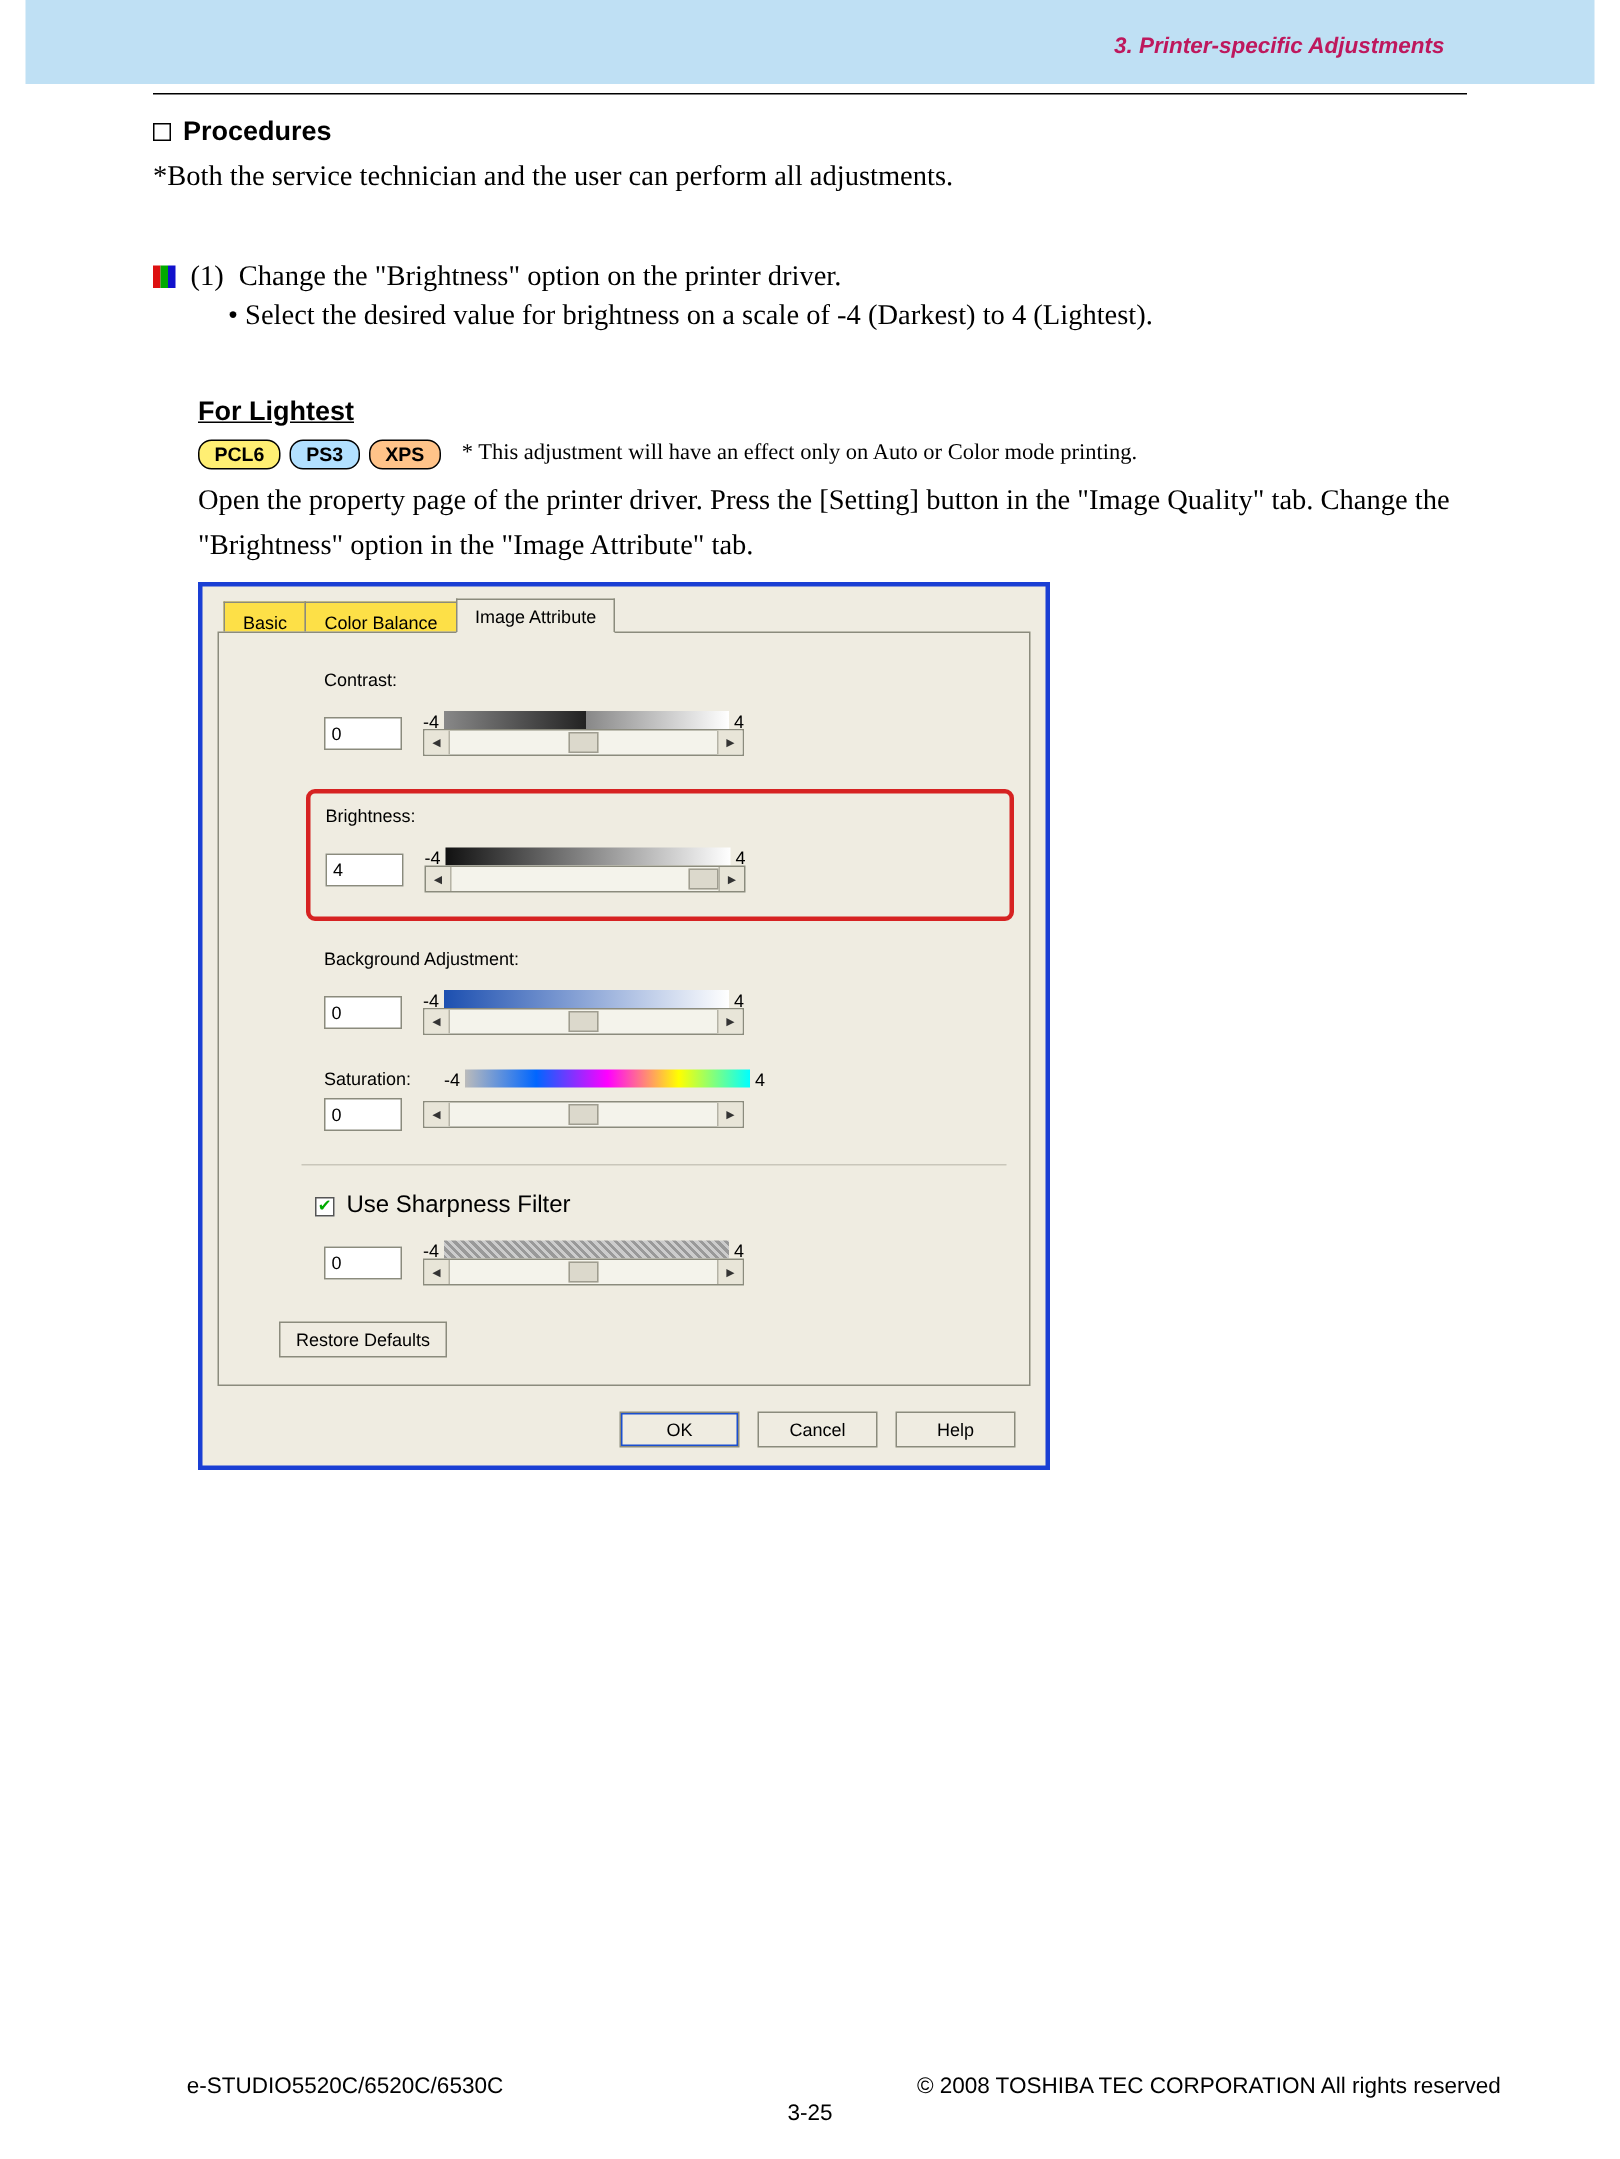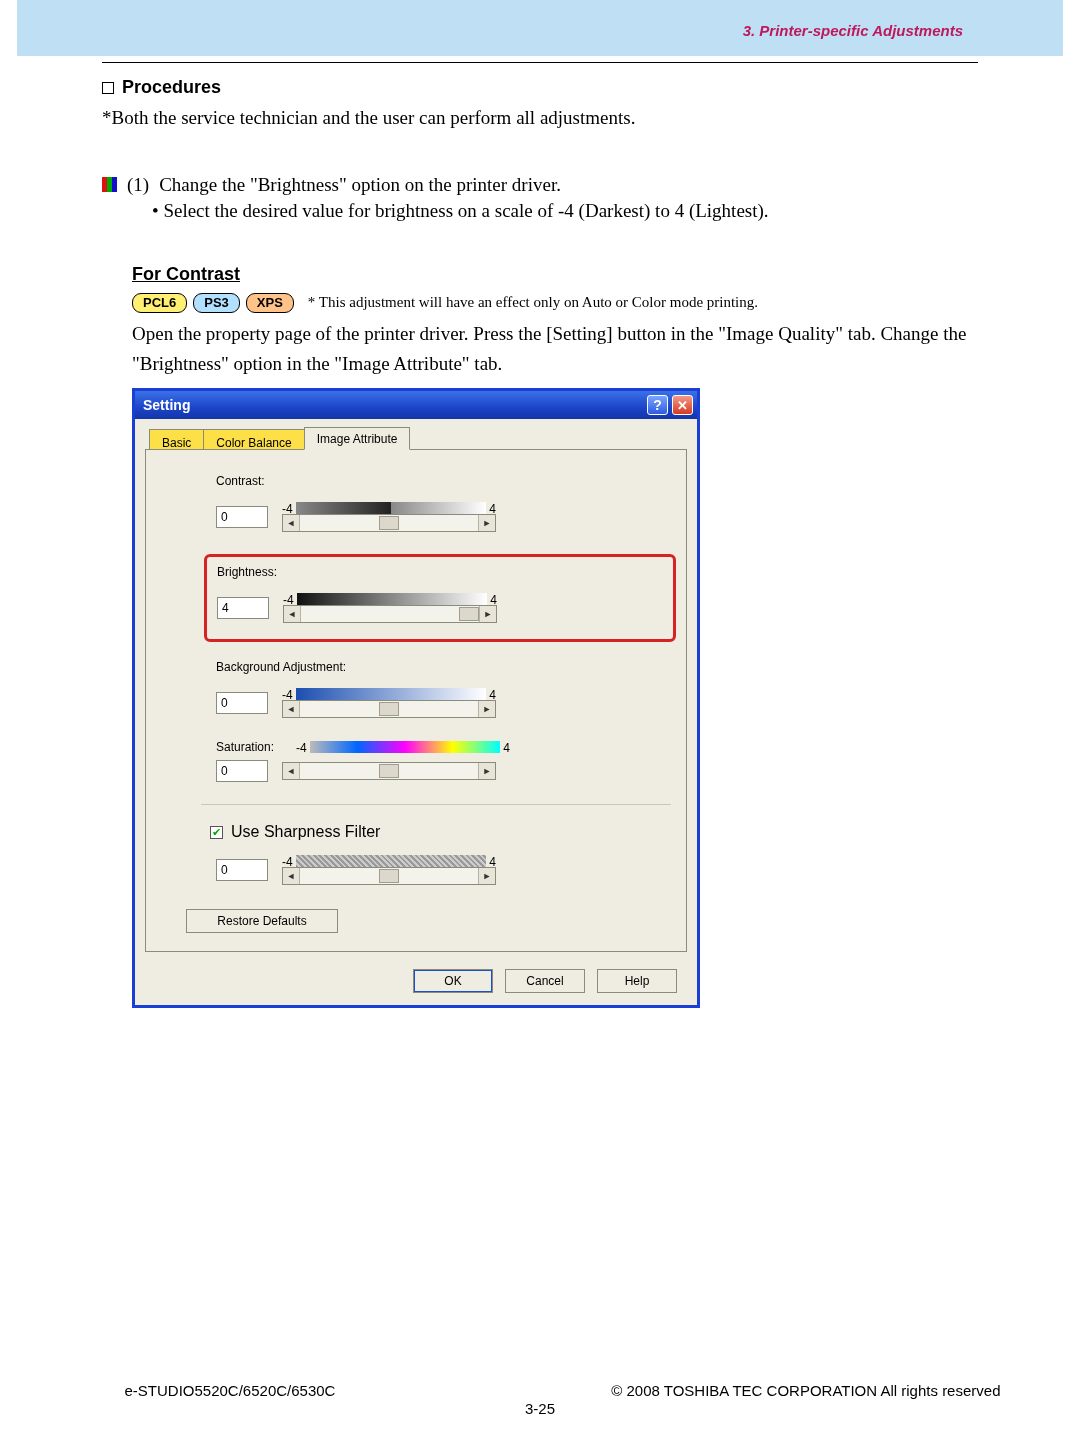--- a/index.html
+++ b/index.html
@@ -302,21 +302,21 @@
   }
   .chk {
     width:13px;height:13px;
     border:1px solid #555;
     background:#fff;
     display:flex;align-items:center;justify-content:center;
     font-size:11px;color:#0a0;line-height:1;
   }
   .chk-label { font-size:16px; }
   .restore-btn {
-    width: 152px;
+    width: 112px;
     height: 24px;
     border: 1px solid #8b8b7d;
     background: #efece1;
     font-size: 12px;
     display:flex;align-items:center;justify-content:center;
     margin-left: -30px;
     margin-top: 24px;
   }
   .bottom-btns {
     display:flex;
@@ -380,39 +380,33 @@
         <span class="r"></span>
           <span class="g"></span>
           <span class="b"></span>
       </span>
       <span class="step-num">(1)</span>
       <span class="step-text">Change the "Brightness" option on the printer driver.</span>
     </div>
     <div class="bullet-row">• Select the desired value for brightness on a scale of -4 (Darkest) to 4 (Lightest).</div>
   </div>
 
-  <div class="forwin">For Contrast</div>
+  <div class="forwin">For Lightest</div>
 
   <div class="tagrow">
     <span class="tag pcl6">PCL6</span>
     <span class="tag ps3">PS3</span>
     <span class="tag xps">XPS</span>
     <span class="tagnote">* This adjustment will have an effect only on Auto or Color mode printing.</span>
   </div>
 
   <p class="para2">Open the property page of the printer driver.  Press the [Setting] button in the "Image Quality" tab.  Change the "Brightness" option in the "Image Attribute" tab.</p>
 
   <div class="dialog-wrap">
     <div class="dialog">
-      <div class="titlebar">
-        <span>Setting</span>
-        <span class="spacer"></span>
-        <span class="winbtn help">?</span>
-        <span class="winbtn close">✕</span>
-      </div>
 
       <div class="tabs">
         <div class="tab inactive">Basic</div>
         <div class="tab inactive">Color Balance</div>
         <div class="tab active">Image Attribute</div>
       </div>
 
       <div class="tabbody">
 
         <div class="attr-block">

